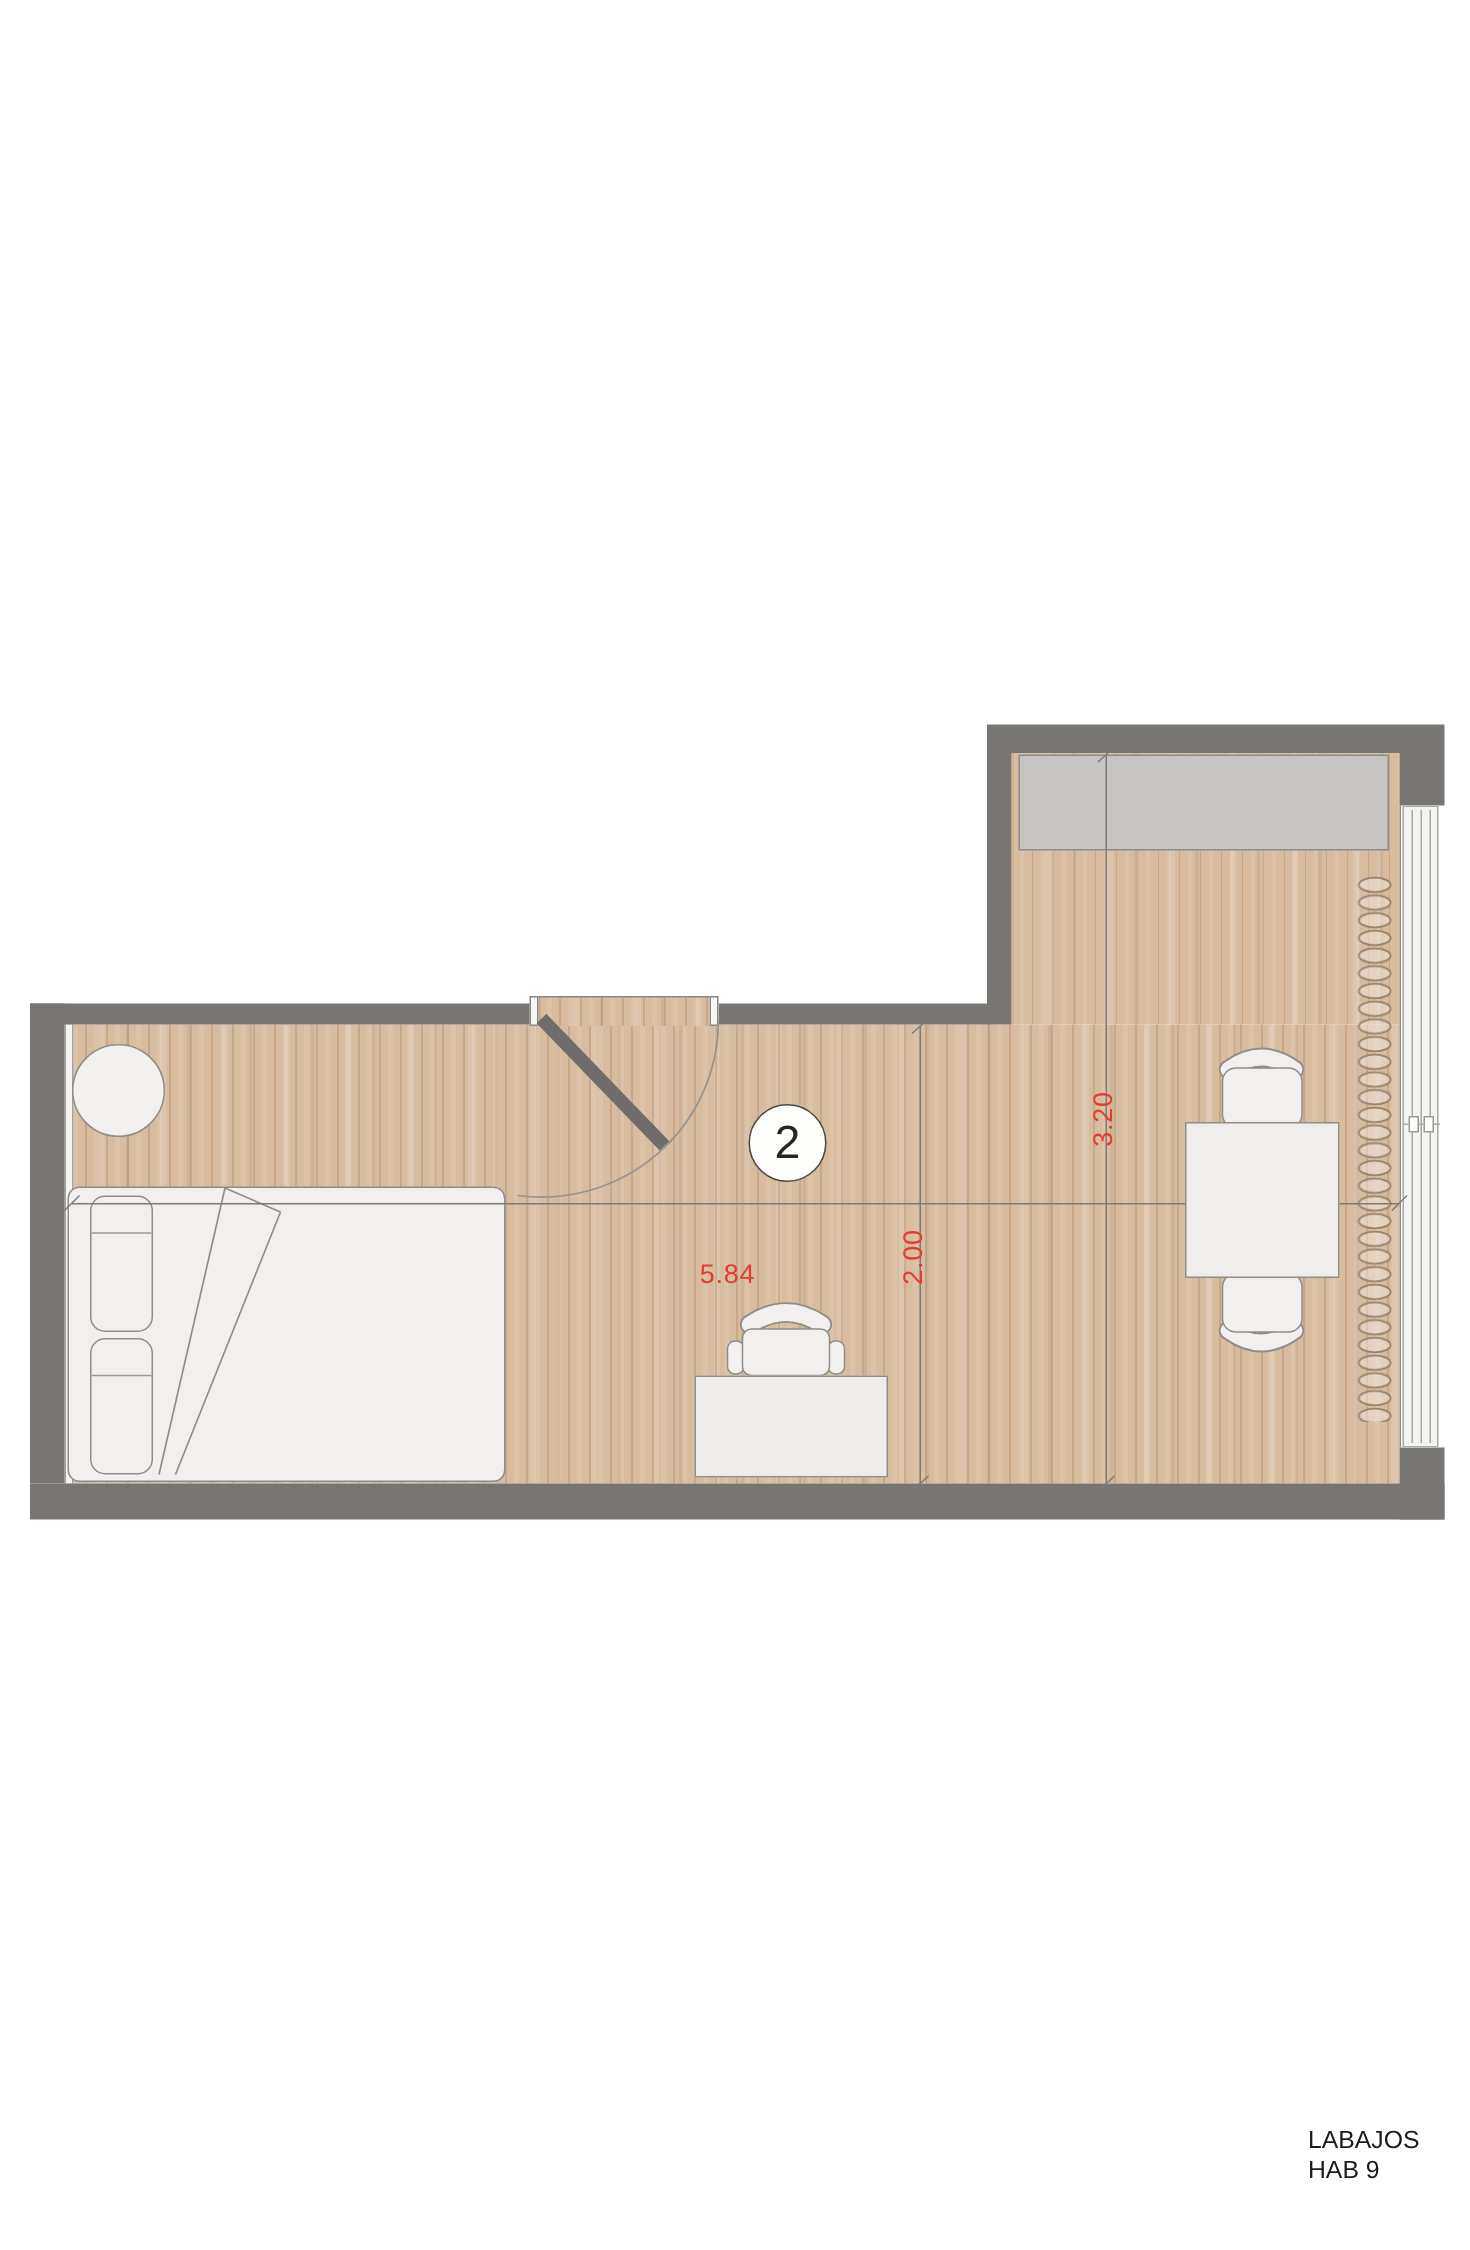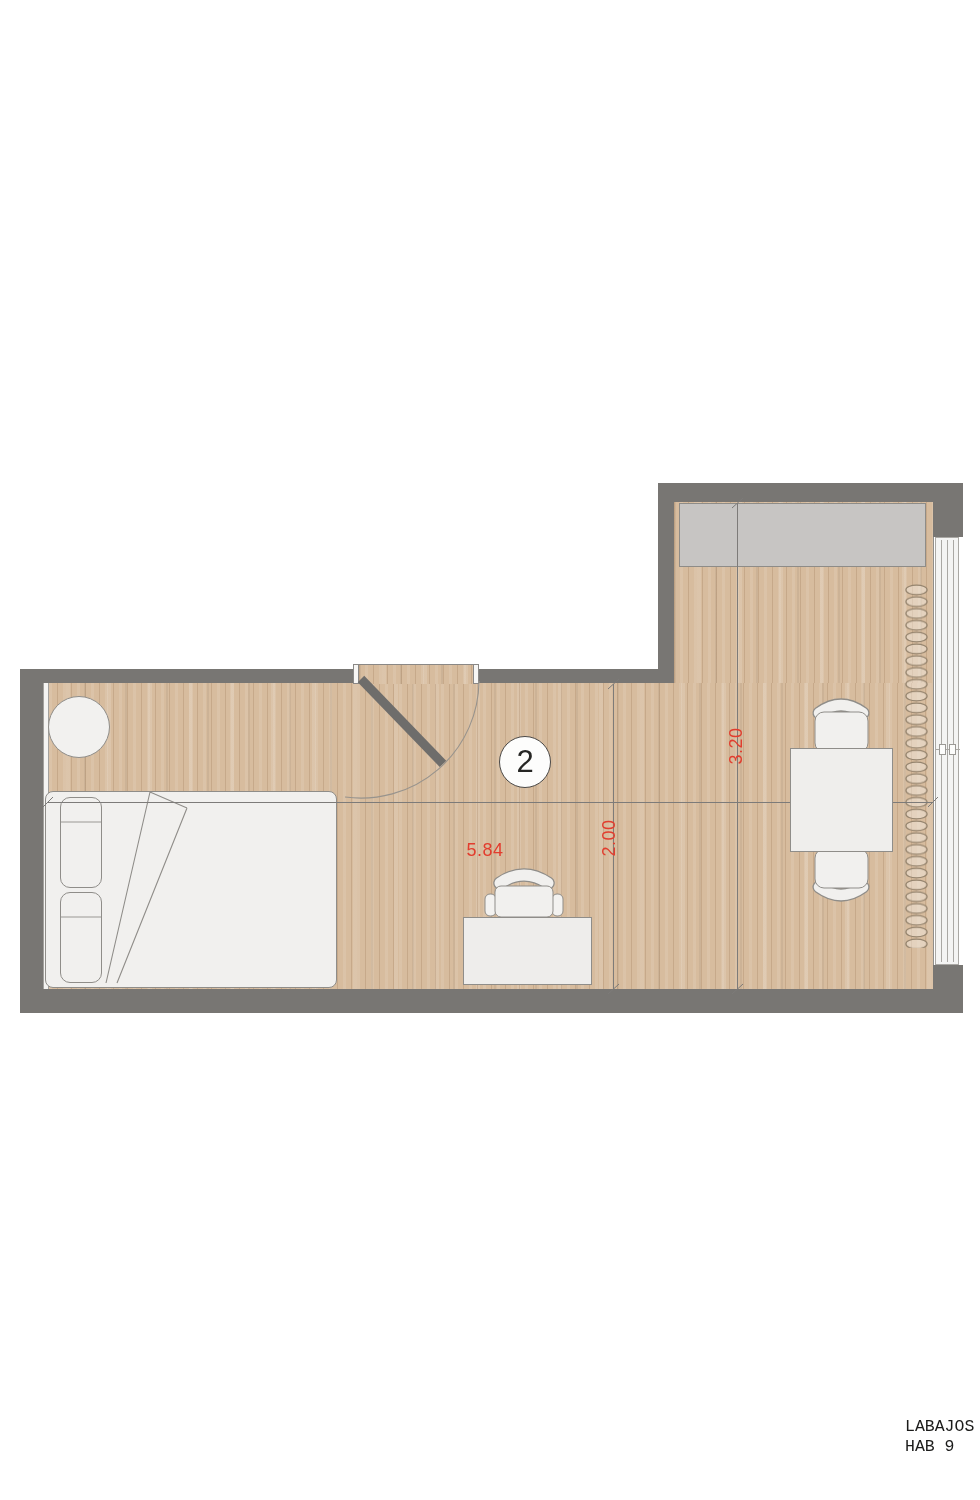--- a/index.html
+++ b/index.html
@@ -118,18 +118,18 @@
               border:1px solid var(--furniture-outline);box-sizing:border-box;"></div>
 
   <div class="abs room-badge" style="left:499px;top:736px;">
     <span class="room-num">2</span>
   </div>
 
   <div class="abs dim dim-h" style="left:485px;top:810px;margin-top:40px;">5.84</div>
   <div class="abs dim dim-v" style="left:609px;top:838px;">2.00</div>
   <div class="abs dim dim-v" style="left:736px;top:746px;">3.20</div>
 
-  <div class="abs title-block" style="left:905px;top:1417px;font-family:Liberation Mono, monospace;">
+  <div class="abs title-block" style="left:872px;top:1417px;">
     <div>LABAJOS</div>
     <div>HAB 9</div>
   </div>
 
 </div>
 
 </body></html>

